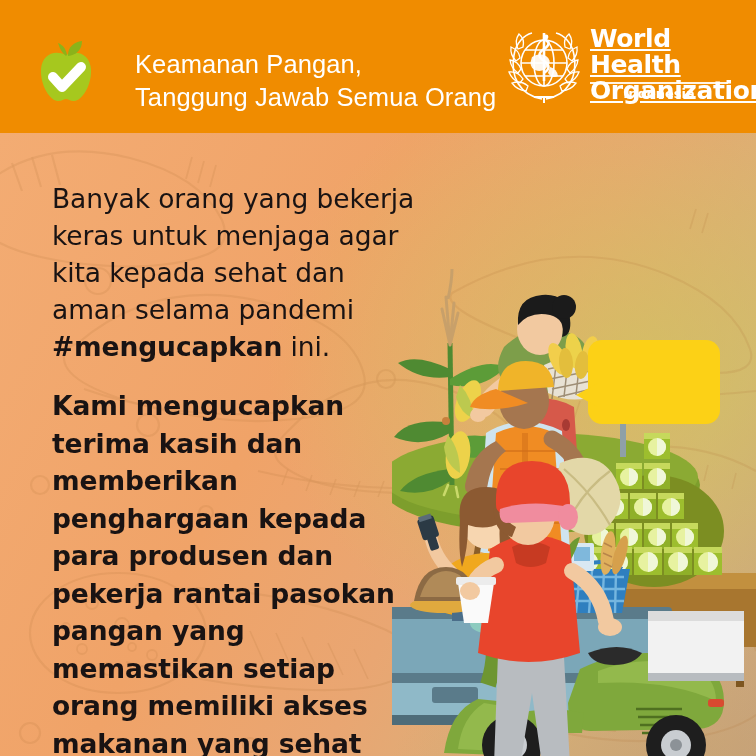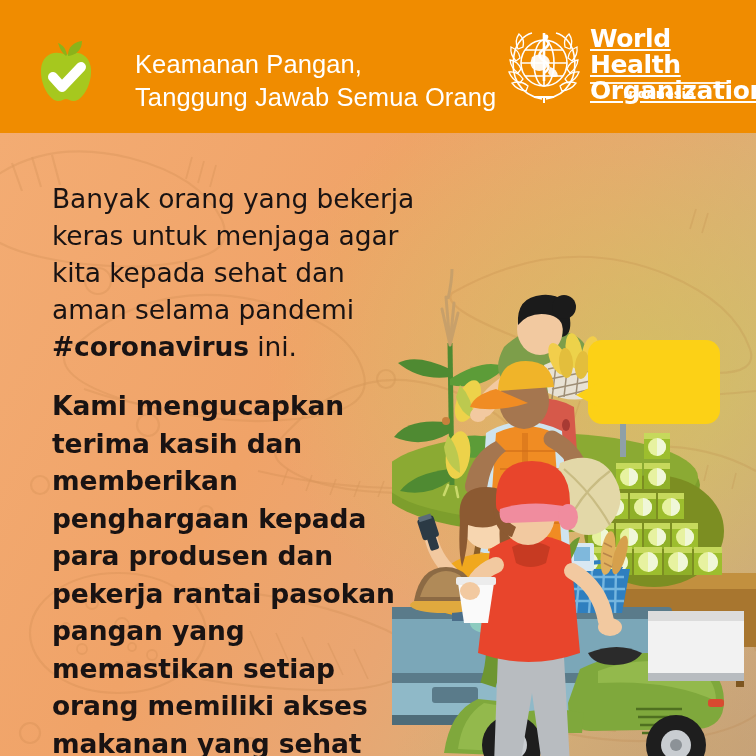--- a/index.html
+++ b/index.html
@@ -516,21 +516,21 @@
       <g>
         <path d="M66 450 h36 l-6 40 h-24z" fill="#FAFAFA"></path>
         <rect x="64" y="444" width="40" height="8" rx="2" fill="#ECECEC"></rect>
       </g>
       <ellipse cx="78" cy="458" rx="10" ry="9" fill="#F2C9A0"></ellipse>
     </g>
 
   </svg>
 
   <div id="copy">
-    <p id="para-1"><span>Banyak orang yang bekerja keras untuk menjaga agar kita kepada sehat dan aman selama pandemi </span><b>#coronavirus</b><span> ini.</span></p>
+    <p id="para-1"><span>Banyak orang yang bekerja keras untuk menjaga agar kita kepada sehat dan aman selama pandemi </span><b>#mengucapkan</b><span> ini.</span></p>
     <p id="para-2">Kami mengucapkan terima kasih dan memberikan penghargaan kepada para produsen dan pekerja rantai pasokan pangan yang memastikan setiap orang memiliki akses makanan yang sehat dan aman. Terima kasih!</p>
   </div>
 
   <div id="header">
 
     <svg id="apple-icon" viewBox="0 0 56 62">
       <path d="M28 14 C16 8 4 14 3 28 C2 44 12 60 20 60 C24 60 26 58 28 58 C30 58 32 60 36 60 C44 60 54 44 53 28 C52 14 40 8 28 14z" fill="#A6C81E"></path>
       <path d="M30 14 C30 6 36 1 44 0 C44 9 38 14 30 15z" fill="#8BB31A"></path>
       <path d="M29 14 C28 8 25 4 20 2 C22 8 24 12 28 15z" fill="#8BB31A"></path>
       <path d="M15 36 l9 10 l19 -20" stroke="#ffffff" stroke-width="10" stroke-linecap="round" stroke-linejoin="round" fill="none"></path>

